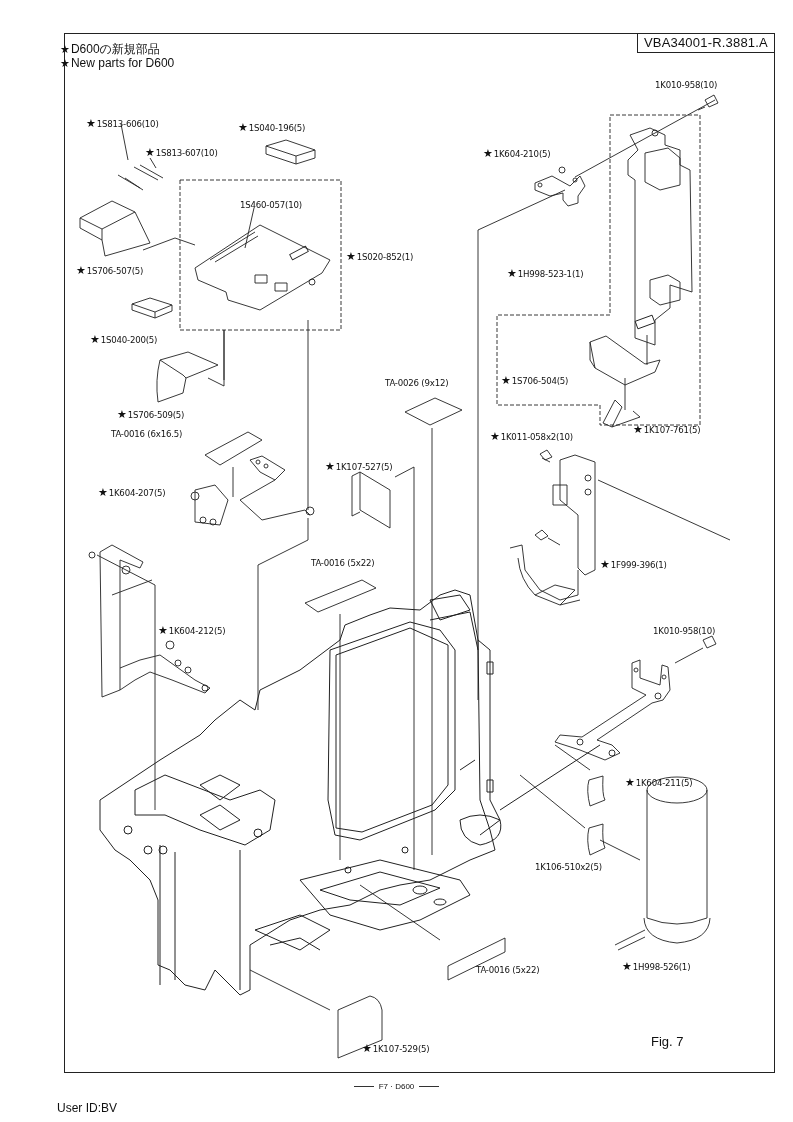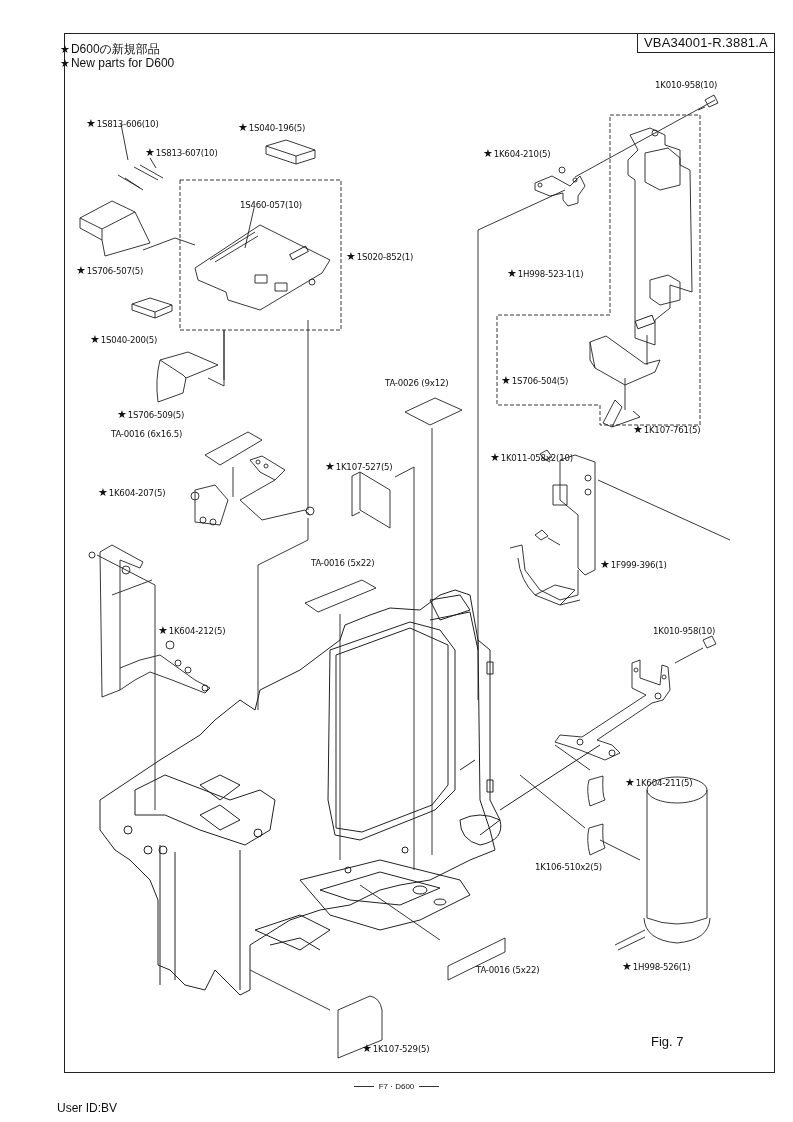--- a/index.html
+++ b/index.html
@@ -236,21 +236,21 @@
 <div class="lbl" style="left:98px; top:486px;"><span class="star">★</span><span>1K604-207(5)</span></div>
 <div class="lbl" style="left:158px; top:624px;"><span class="star">★</span><span>1K604-212(5)</span></div>
 <div class="lbl" style="left:385px; top:378px;"><span>TA-0026 (9x12)</span></div>
 <div class="lbl" style="left:325px; top:460px;"><span class="star">★</span><span>1K107-527(5)</span></div>
 <div class="lbl" style="left:311px; top:558px;"><span>TA-0016 (5x22)</span></div>
 <div class="lbl" style="left:655px; top:80px;"><span>1K010-958(10)</span></div>
 <div class="lbl" style="left:483px; top:147px;"><span class="star">★</span><span>1K604-210(5)</span></div>
 <div class="lbl" style="left:507px; top:267px;"><span class="star">★</span><span>1H998-523-1(1)</span></div>
 <div class="lbl" style="left:501px; top:374px;"><span class="star">★</span><span>1S706-504(5)</span></div>
 <div class="lbl" style="left:633px; top:423px;"><span class="star">★</span><span>1K107-761(5)</span></div>
-<div class="lbl" style="left:490px; top:430px;margin-top:21px;"><span class="star">★</span><span>1K011-058x2(10)</span></div>
+<div class="lbl" style="left:490px; top:430px;"><span class="star">★</span><span>1K011-058x2(10)</span></div>
 <div class="lbl" style="left:600px; top:558px;"><span class="star">★</span><span>1F999-396(1)</span></div>
 <div class="lbl" style="left:653px; top:626px;"><span>1K010-958(10)</span></div>
 <div class="lbl" style="left:625px; top:733px;margin-top:43px;"><span class="star">★</span><span>1K604-211(5)</span></div>
 <div class="lbl" style="left:535px; top:862px;"><span>1K106-510x2(5)</span></div>
 <div class="lbl" style="left:476px; top:965px;"><span>TA-0016 (5x22)</span></div>
 <div class="lbl" style="left:622px; top:960px;"><span class="star">★</span><span>1H998-526(1)</span></div>
 <div class="lbl" style="left:362px; top:1042px;"><span class="star">★</span><span>1K107-529(5)</span></div>
 
 <div class="fig">Fig. 7</div>
 

